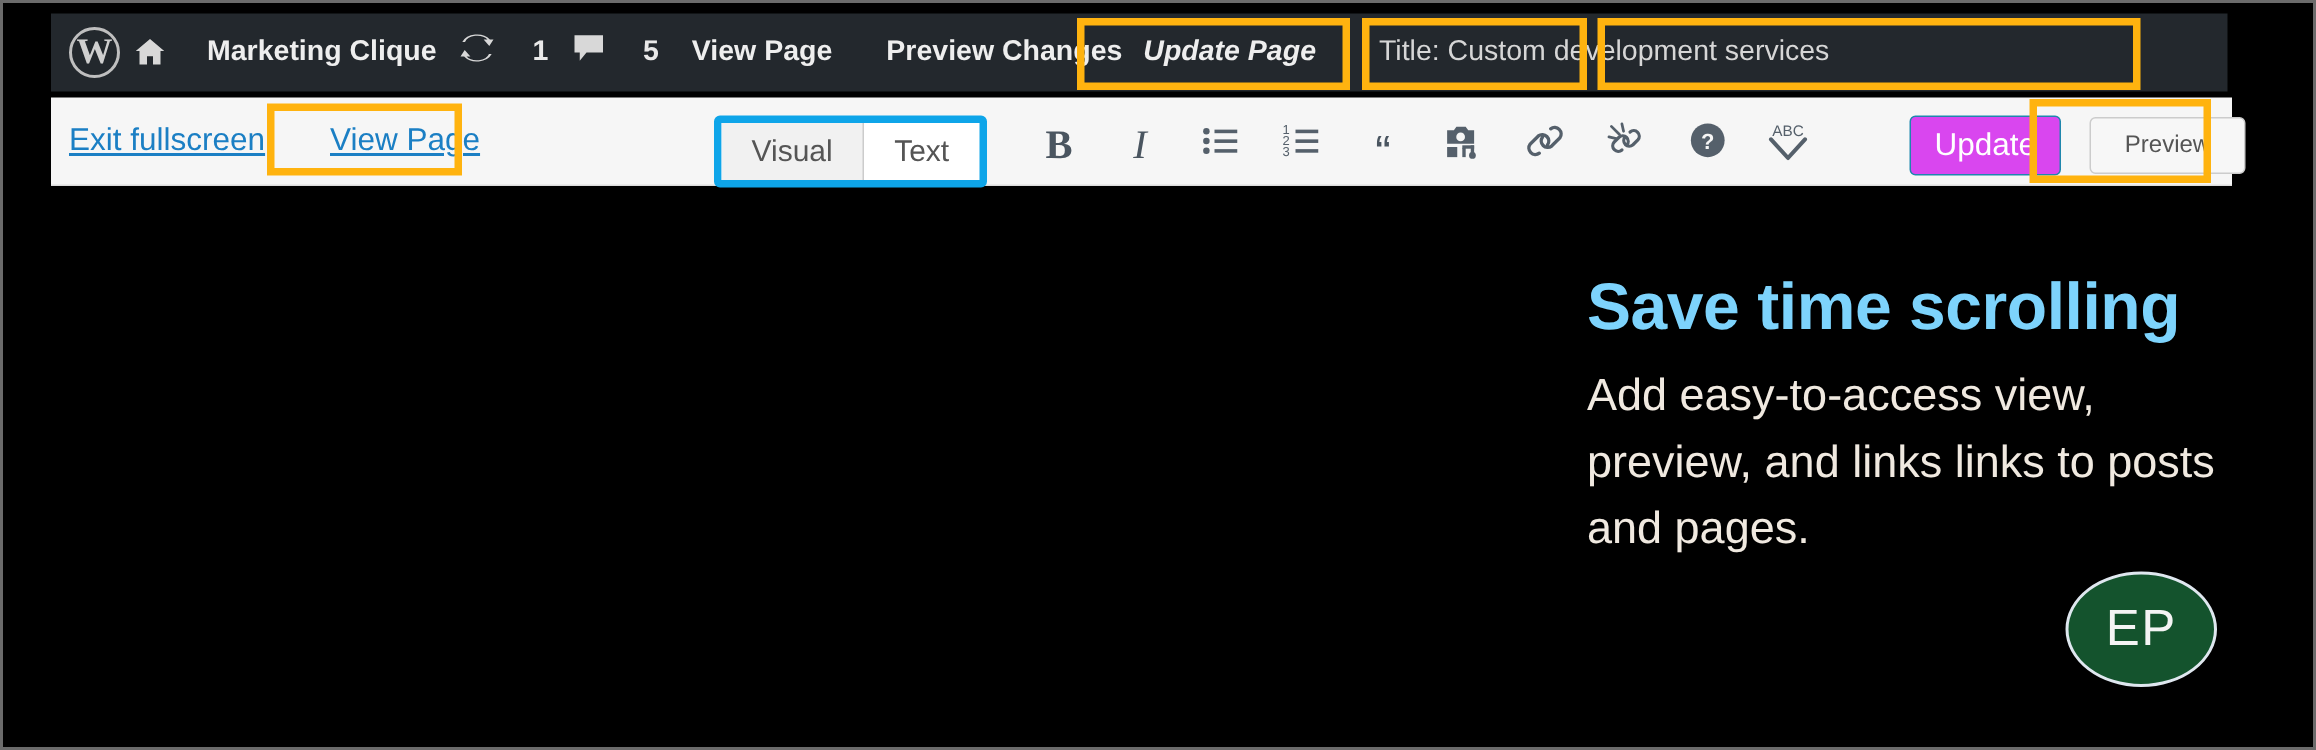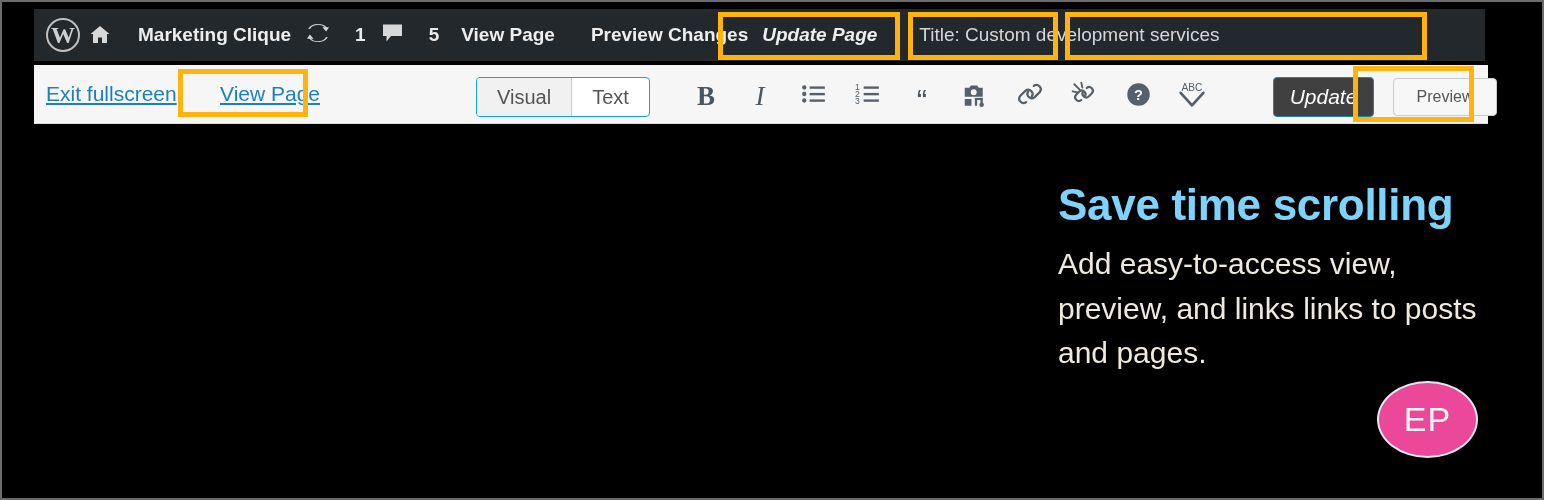--- a/index.html
+++ b/index.html
@@ -66,21 +66,21 @@
     text-decoration:underline;
     white-space:nowrap;
   }
   #exit-fullscreen{left:12px;}
   #view-page-link{left:186px;}
 
   
   #tabgroup{
     position:absolute;left:442px;top:12px;
     height:38px;display:flex;
-    border:1px solid #0ea5e9;border-radius:4px;
+    border:5px solid #0ea5e9;border-radius:4px;
     background:#fff;overflow:hidden;
   }
   .tab{
     display:flex;align-items:center;justify-content:center;
     height:100%;
     padding:0 20px;
     font-size:20px;color:#555;
     box-sizing:border-box;
   }
   .tab.active{background:#f1f1f1;border-right:1px solid #ccc;}
@@ -97,25 +97,24 @@
   }
   .tbtn .gly{font-size:25px;line-height:1;color:#4a5560;}
   .tbtn .gly.bold{font-family:"Liberation Serif",serif;font-weight:bold;font-size:27px;}
   .tbtn .gly.ital{font-family:"Liberation Serif",serif;font-style:italic;font-size:27px;}
   .tbtn .gly.quote{font-size:31px;line-height:0.6;position:relative;top:6px;}
 
   
   #update-btn{
     position:absolute;left:1239px;top:12px;
     width:101px;height:40px;
-    background:#404040;border:1px solid #1f87ad;border-radius:4px;
+    background:#d946ef;border:1px solid #1f87ad;border-radius:4px;
     color:#fff;font-size:21px;
     display:flex;align-items:center;justify-content:center;
     box-sizing:border-box;
-    font-style:italic;
   }
   #preview-btn{
     position:absolute;left:1359px;top:13px;
     width:104px;height:38px;
     background:#f7f7f7;border:1px solid #ccc;border-radius:4px;
     color:#555;font-size:16px;
     display:flex;align-items:center;justify-content:center;
     box-sizing:border-box;
   }
 
@@ -142,21 +141,21 @@
   #promo-body{
     color:#f0e9e0;
     font-size:30px;
     line-height:1.48;
     margin:0;
     font-weight:normal;
   }
   #avatar{
     position:absolute;left:1375px;top:379px;
     width:101px;height:77px;border-radius:50%;
-    background:#ec4899;
+    background:#14532d;
     border:2px solid #dfe7ef;
     box-sizing:border-box;
     display:flex;align-items:center;justify-content:center;
     color:#f4f4f4;font-size:34px;letter-spacing:1px;
   }
 </style>
 </head>
 <body>
 
 <div id="canvas">

